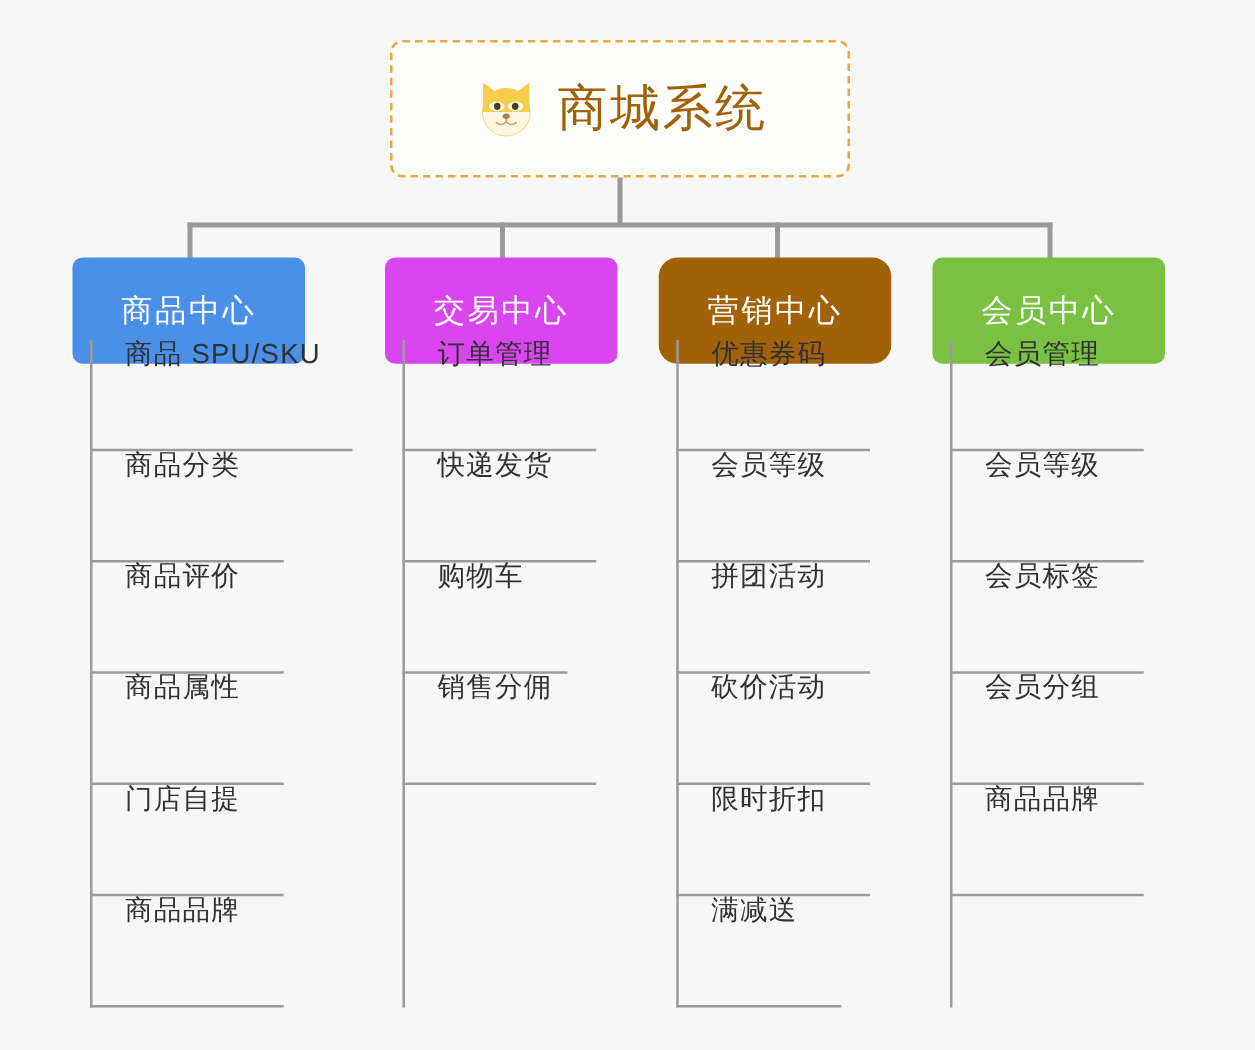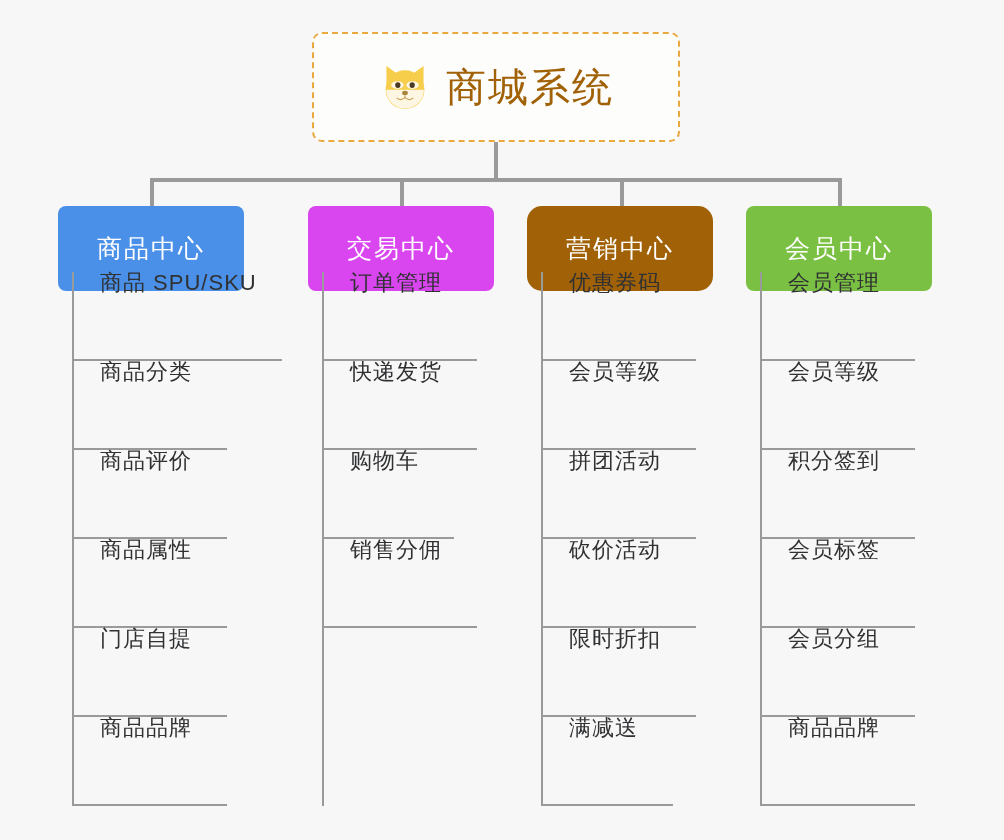--- a/index.html
+++ b/index.html
@@ -267,24 +267,20 @@
     <ul class="leaf-list">
       <li class="leaf-item">
         <span class="leaf-text">会员管理</span>
         <span class="leaf-rule" style="width:155px;"></span>
       </li>
       <li class="leaf-item">
         <span class="leaf-text">会员等级</span>
         <span class="leaf-rule" style="width:155px;"></span>
       </li>
       <li class="leaf-item">
-        <span class="leaf-text">积分签到</span>
-        <span class="leaf-rule" style="width:155px;"></span>
-      </li>
-      <li class="leaf-item">
         <span class="leaf-text">会员标签</span>
         <span class="leaf-rule" style="width:155px;"></span>
       </li>
       <li class="leaf-item">
         <span class="leaf-text">会员分组</span>
         <span class="leaf-rule" style="width:155px;"></span>
       </li>
       <li class="leaf-item">
         <span class="leaf-text">商品品牌</span>
         <span class="leaf-rule" style="width:155px;"></span>

